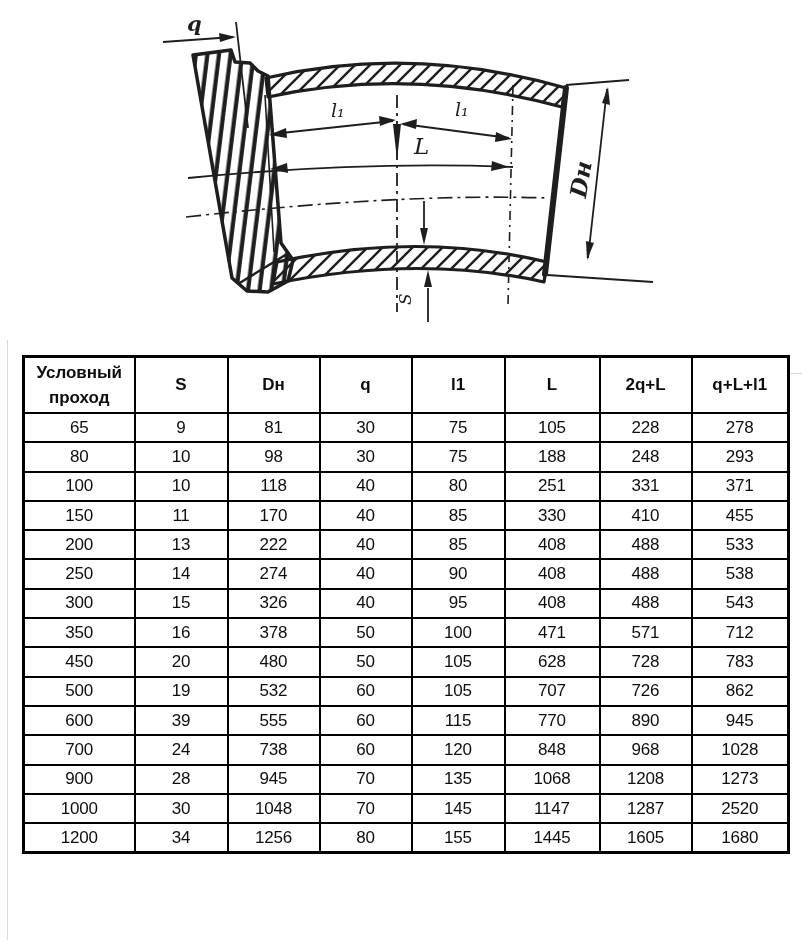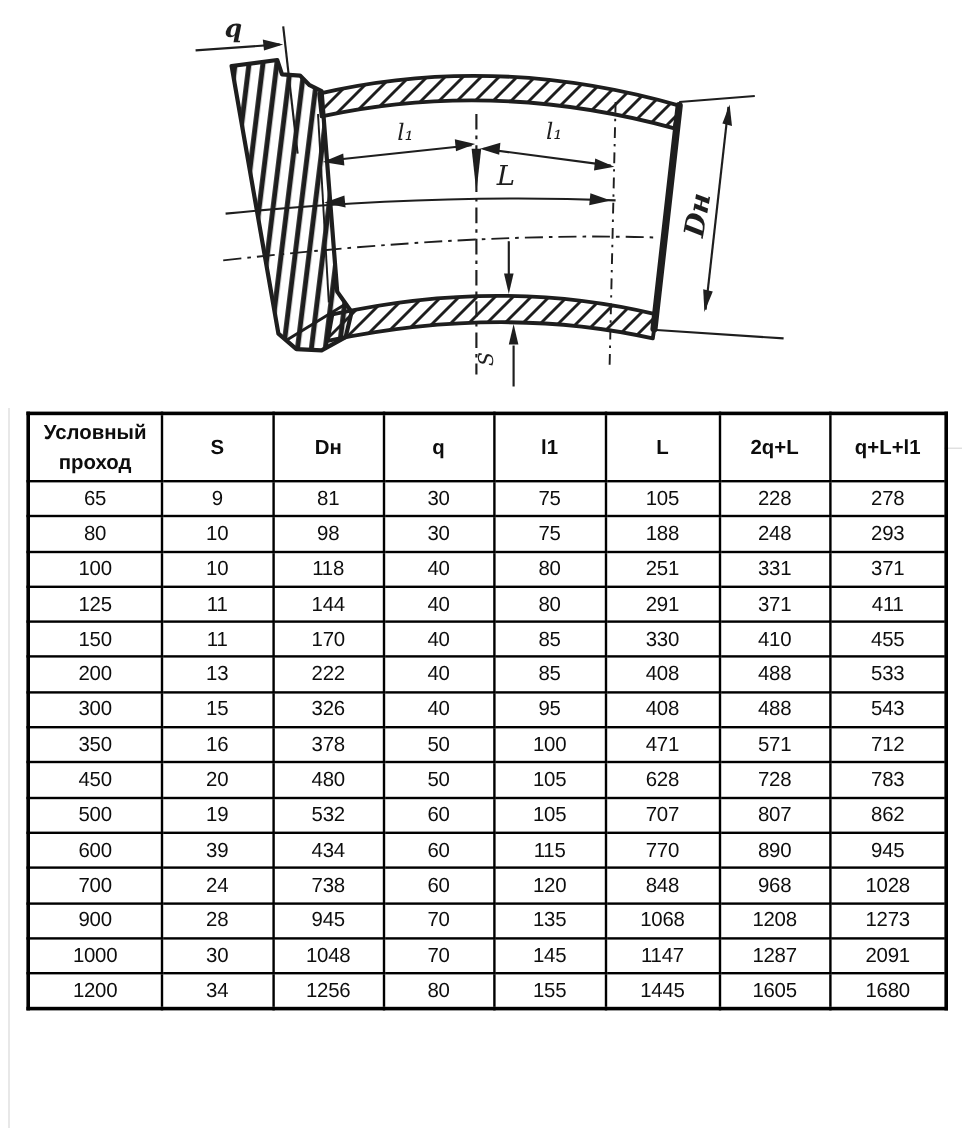--- a/index.html
+++ b/index.html
@@ -1,20 +1,20 @@
 <!DOCTYPE html>
 <html><head>
 <meta charset="utf-8">
 <style>
   html,body{margin:0;padding:0;background:#ffffff;}
   body{width:802px;height:942px;position:relative;font-family:"Liberation Sans",sans-serif;overflow:hidden;}
   .sheet{position:absolute;inset:0;background:#ffffff;}
   svg.drawing{position:absolute;left:0;top:0;}
   .dim-text{font-family:"DejaVu Serif",serif;font-style:italic;fill:#1e1e1e;}
-  table.dims{position:absolute;left:22px;top:343px;width:765px;border-collapse:collapse;table-layout:fixed;
+  table.dims{position:absolute;left:22px;top:355px;width:765px;border-collapse:collapse;table-layout:fixed;
              border:3px solid #000;}
   table.dims th, table.dims td{border:2px solid #000;text-align:center;vertical-align:middle;
              color:#0d0d0d;padding:0;overflow:hidden;}
   table.dims th{height:54px;font-size:17px;font-weight:bold;white-space:pre-line;line-height:1.5;}
   table.dims td{height:27.3px;font-size:17px;font-weight:normal;letter-spacing:-0.2px;}
   .ghost-v{position:absolute;left:7px;top:340px;width:1px;height:600px;background:#d9d9d9;}
   .ghost-h{position:absolute;left:787px;top:373px;width:15px;height:1px;background:#d9d9d9;}
 </style>
 </head>
 <body>
@@ -148,48 +148,48 @@
           <td>100</td>
           <td>10</td>
           <td>118</td>
           <td>40</td>
           <td>80</td>
           <td>251</td>
           <td>331</td>
           <td>371</td>
         </tr>
         <tr>
-          <td>125</td>
-          <td>11</td>
-          <td>144</td>
-          <td>40</td>
-          <td>80</td>
-          <td>291</td>
-          <td>371</td>
-          <td>411</td>
-        </tr>
-        <tr>
           <td>150</td>
           <td>11</td>
           <td>170</td>
           <td>40</td>
           <td>85</td>
           <td>330</td>
           <td>410</td>
           <td>455</td>
         </tr>
         <tr>
           <td>200</td>
           <td>13</td>
           <td>222</td>
           <td>40</td>
           <td>85</td>
           <td>408</td>
           <td>488</td>
           <td>533</td>
+        </tr>
+        <tr>
+          <td>250</td>
+          <td>14</td>
+          <td>274</td>
+          <td>40</td>
+          <td>90</td>
+          <td>408</td>
+          <td>488</td>
+          <td>538</td>
         </tr>
         <tr>
           <td>300</td>
           <td>15</td>
           <td>326</td>
           <td>40</td>
           <td>95</td>
           <td>408</td>
           <td>488</td>
           <td>543</td>
@@ -214,27 +214,27 @@
           <td>728</td>
           <td>783</td>
         </tr>
         <tr>
           <td>500</td>
           <td>19</td>
           <td>532</td>
           <td>60</td>
           <td>105</td>
           <td>707</td>
-          <td>807</td>
+          <td>726</td>
           <td>862</td>
         </tr>
         <tr>
           <td>600</td>
           <td>39</td>
-          <td>434</td>
+          <td>555</td>
           <td>60</td>
           <td>115</td>
           <td>770</td>
           <td>890</td>
           <td>945</td>
         </tr>
         <tr>
           <td>700</td>
           <td>24</td>
           <td>738</td>
@@ -255,21 +255,21 @@
           <td>1273</td>
         </tr>
         <tr>
           <td>1000</td>
           <td>30</td>
           <td>1048</td>
           <td>70</td>
           <td>145</td>
           <td>1147</td>
           <td>1287</td>
-          <td>2091</td>
+          <td>2520</td>
         </tr>
         <tr>
           <td>1200</td>
           <td>34</td>
           <td>1256</td>
           <td>80</td>
           <td>155</td>
           <td>1445</td>
           <td>1605</td>
           <td>1680</td>

